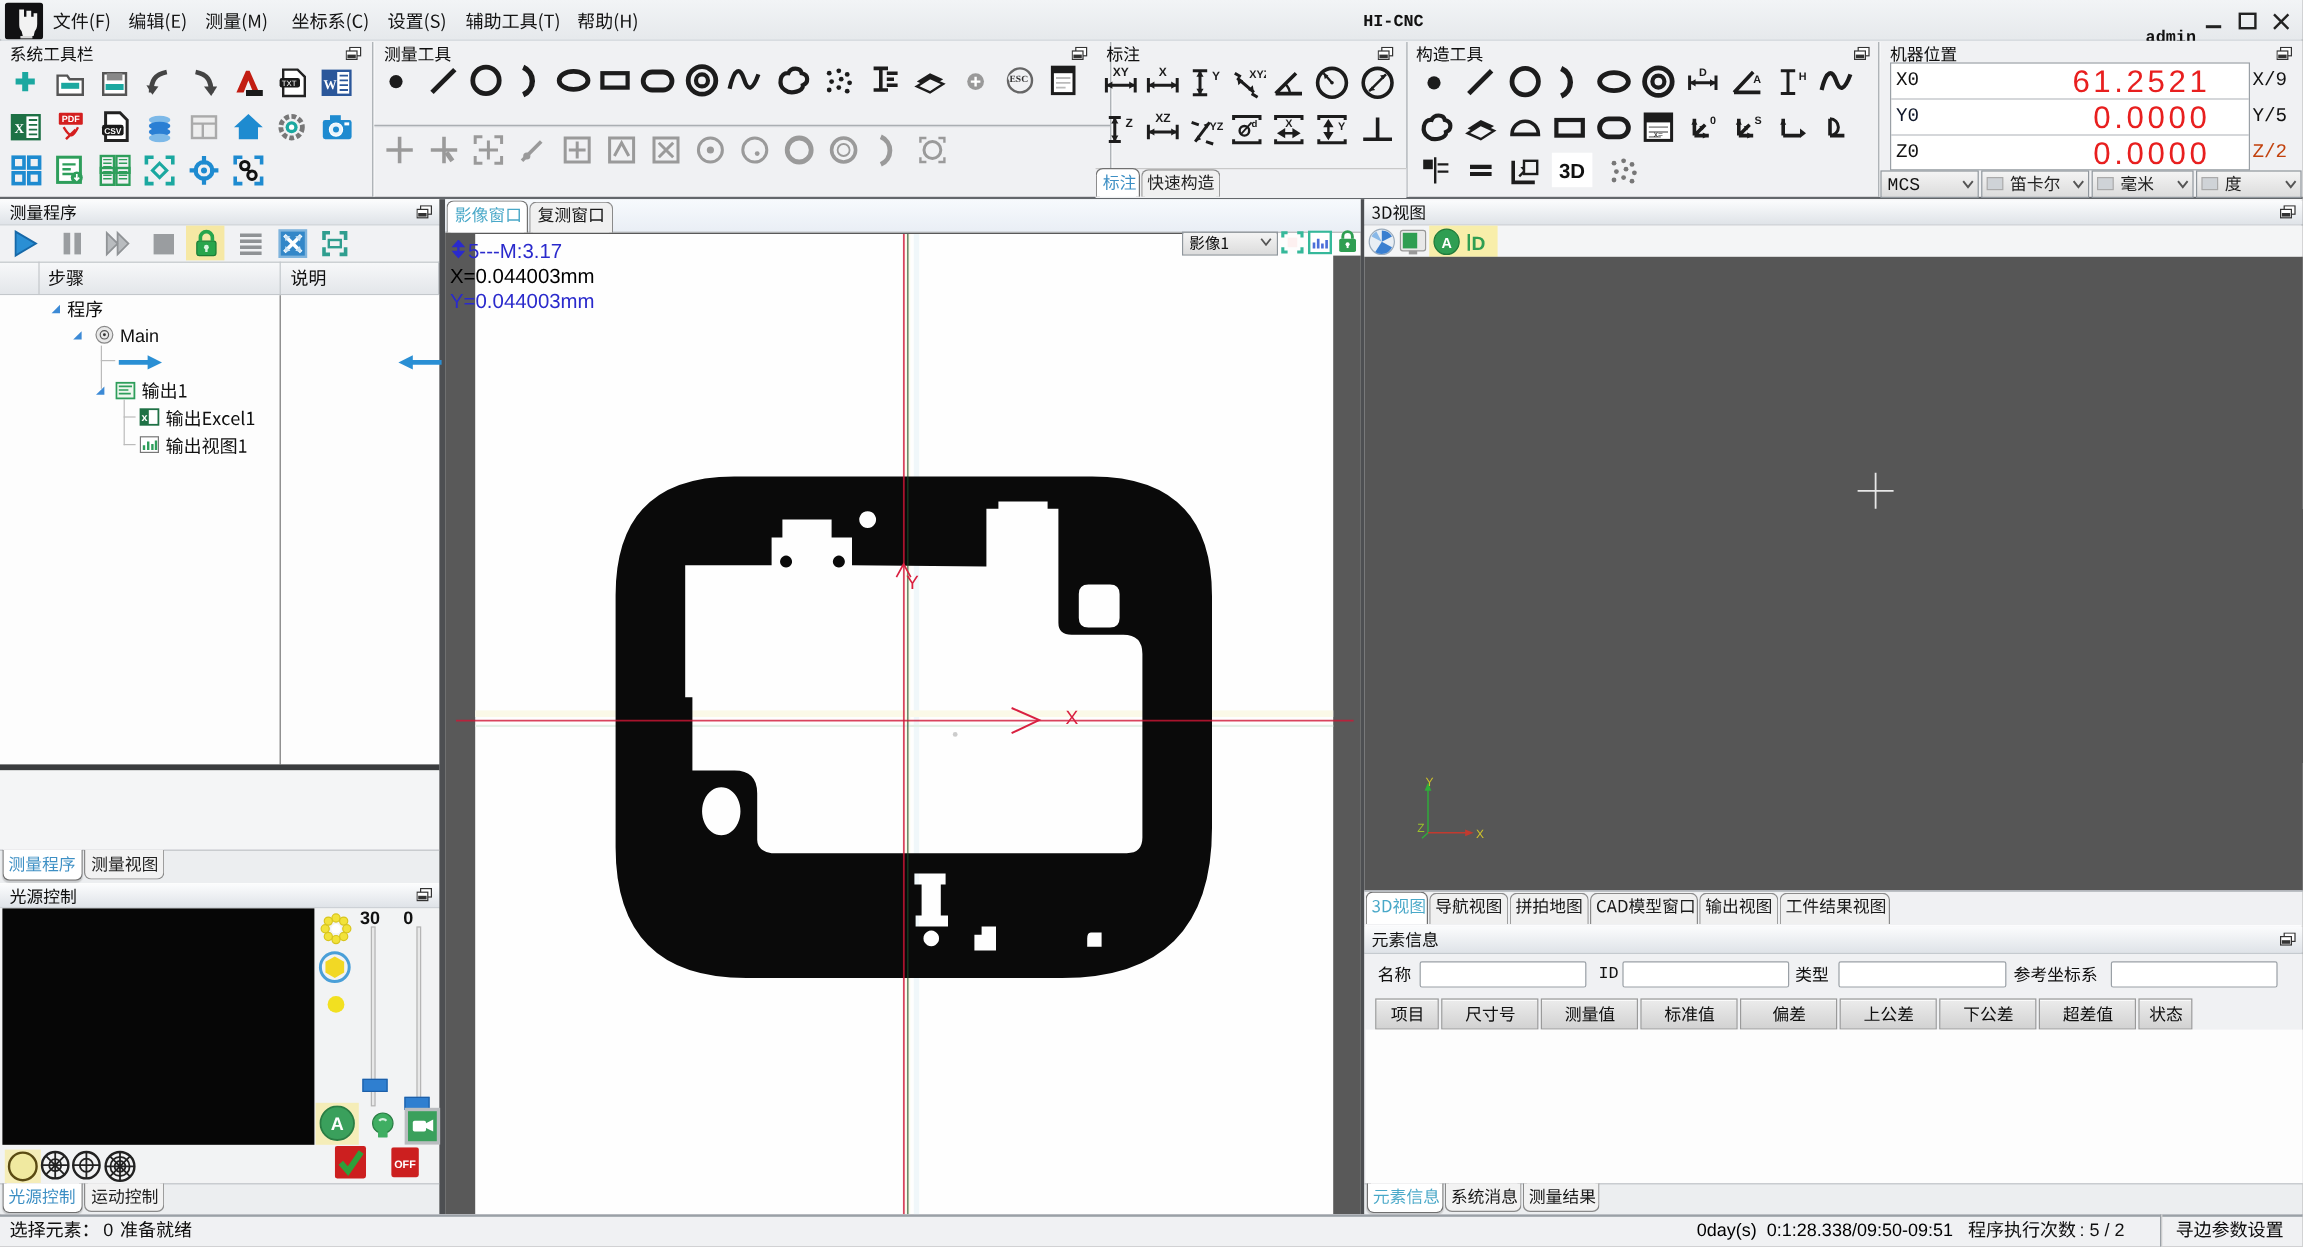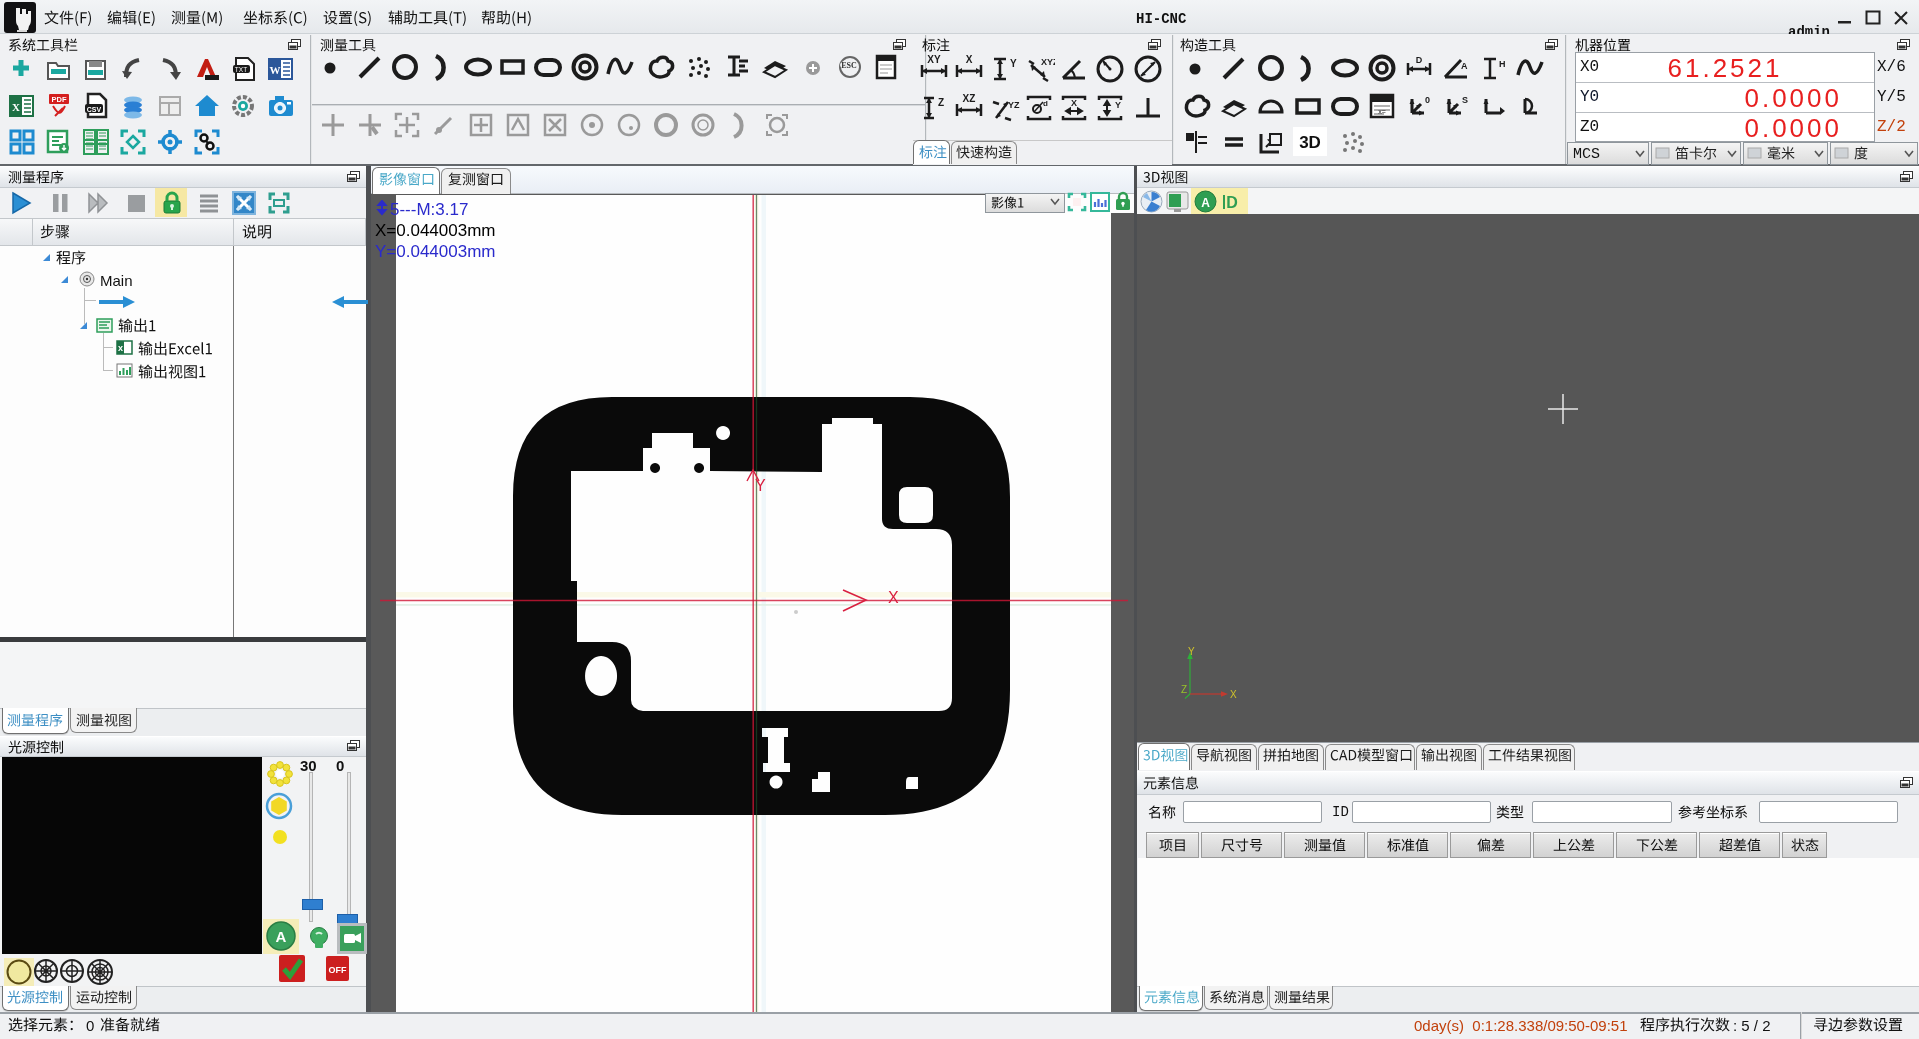--- a/index.html
+++ b/index.html
@@ -504,22 +504,22 @@
       <circle cx="17" cy="14" r="2"></circle>
       <circle cx="24" cy="17" r="2"></circle>
       <circle cx="7" cy="23" r="2"></circle>
       <circle cx="15" cy="21" r="2"></circle>
       <circle cx="22" cy="24" r="2"></circle>
     </g>
   </svg>
 <div style="position:absolute;left:1575px;top:52px;width:300px;height:90px;background:#fff;border:1px solid #9aa0a6"></div>
 <div style="position:absolute;left:1567px;top:52px;width:8px;height:90px;background:#f0f1f3"></div>
 <div style="position:absolute;left:1580px;top:59px;font:normal 16px 'Liberation Mono',monospace;color:#111;line-height:16px;white-space:pre;letter-spacing:0">X0</div>
-<div style="position:absolute;left:1608px;top:55px;width:234px;text-align:center;font:normal 26px 'Liberation Sans',sans-serif;color:#e81f1f;line-height:26px;white-space:pre;letter-spacing:3px">61.2521</div>
-<div style="position:absolute;left:1877px;top:59px;font:normal 16px 'Liberation Mono',monospace;color:#111;line-height:16px;white-space:pre;letter-spacing:0">X/6</div>
+<div style="position:absolute;left:1608px;top:55px;width:234px;text-align:right;font:normal 26px 'Liberation Sans',sans-serif;color:#e81f1f;line-height:26px;white-space:pre;letter-spacing:3px">61.2521</div>
+<div style="position:absolute;left:1877px;top:59px;font:normal 16px 'Liberation Mono',monospace;color:#111;line-height:16px;white-space:pre;letter-spacing:0">X/9</div>
 <div style="position:absolute;left:1576px;top:82px;width:298px;height:1px;background:#b9bdc2"></div>
 <div style="position:absolute;left:1580px;top:89px;font:normal 16px 'Liberation Mono',monospace;color:#0f172a;line-height:16px;white-space:pre;letter-spacing:0">Y0</div>
 <div style="position:absolute;left:1608px;top:85px;width:234px;text-align:right;font:normal 26px 'Liberation Sans',sans-serif;color:#e81f1f;line-height:26px;white-space:pre;letter-spacing:3px">0.0000</div>
 <div style="position:absolute;left:1877px;top:89px;font:normal 16px 'Liberation Mono',monospace;color:#111;line-height:16px;white-space:pre;letter-spacing:0">Y/5</div>
 <div style="position:absolute;left:1576px;top:112px;width:298px;height:1px;background:#b9bdc2"></div>
 <div style="position:absolute;left:1580px;top:119px;font:normal 16px 'Liberation Mono',monospace;color:#111;line-height:16px;white-space:pre;letter-spacing:0">Z0</div>
 <div style="position:absolute;left:1608px;top:115px;width:234px;text-align:right;font:normal 26px 'Liberation Sans',sans-serif;color:#e81f1f;line-height:26px;white-space:pre;letter-spacing:3px">0.0000</div>
 <div style="position:absolute;left:1877px;top:119px;font:normal 16px 'Liberation Mono',monospace;color:#c2410c;line-height:16px;white-space:pre;letter-spacing:0">Z/2</div>
 <div class="combo" style="left:1567px;top:142px;width:82px;height:23px"></div>
 <div style="position:absolute;left:1573px;top:147px;font:normal 15px 'Liberation Mono',monospace;color:#111;line-height:15px;white-space:pre;letter-spacing:0">MCS</div>
@@ -965,20 +965,20 @@
     <path transform="translate(0 12.3)" fill="#1a1a1a" d="M6.8 -1.3C7.5 -0.6 8.3 0.4 8.7 1.0L9.4 0.5C9.0 -0.1 8.2 -1.0 7.5 -1.7ZM4.4 -10.9V-2.2H5.2V-10.1H8.2V-2.2H9.1V-10.9ZM12.1 -11.6V-0.1C12.1 0.1 12.1 0.2 11.9 0.2C11.7 0.2 11.0 0.2 10.3 0.2C10.4 0.4 10.5 0.8 10.6 1.1C11.6 1.1 12.2 1.1 12.5 0.9C12.9 0.7 13.0 0.5 13.0 -0.1V-11.6ZM10.2 -10.5V-2.1H11.1V-10.5ZM6.2 -9.1V-4.2C6.2 -2.5 6.0 -0.7 3.6 0.4C3.8 0.6 4.0 0.9 4.1 1.1C6.7 -0.2 7.1 -2.3 7.1 -4.2V-9.1ZM1.1 -10.9C1.9 -10.4 2.9 -9.8 3.4 -9.3L4.0 -10.2C3.5 -10.6 2.5 -11.2 1.8 -11.6ZM0.5 -7.1C1.3 -6.7 2.3 -6.0 2.8 -5.6L3.5 -6.4C2.9 -6.8 1.9 -7.4 1.1 -7.8ZM0.8 0.4 1.8 0.9C2.4 -0.4 3.1 -2.1 3.6 -3.5L2.7 -4.1C2.2 -2.5 1.4 -0.7 0.8 0.4Z M17.5 -9.3H24.5V-8.5H17.5ZM17.5 -10.7H24.5V-9.9H17.5ZM16.5 -11.3V-7.9H25.5V-11.3ZM14.7 -7.3V-6.5H27.3V-7.3ZM17.2 -3.8H20.5V-3.0H17.2ZM21.5 -3.8H24.9V-3.0H21.5ZM17.2 -5.2H20.5V-4.4H17.2ZM21.5 -5.2H24.9V-4.4H21.5ZM14.7 -0.0V0.8H27.4V-0.0H21.5V-0.9H26.2V-1.6H21.5V-2.4H25.9V-5.9H16.2V-2.4H20.5V-1.6H15.8V-0.9H20.5V-0.0Z M28.5 -0.7 28.7 0.3C30.1 0.0 31.9 -0.4 33.7 -0.8L33.6 -1.7C31.7 -1.4 29.8 -1.0 28.5 -0.7ZM28.8 -6.0C29.0 -6.1 29.3 -6.1 31.1 -6.4C30.5 -5.5 29.9 -4.8 29.6 -4.5C29.2 -4.0 28.9 -3.7 28.5 -3.6C28.7 -3.3 28.8 -2.8 28.9 -2.6C29.2 -2.8 29.7 -2.9 33.6 -3.6C33.6 -3.8 33.6 -4.2 33.6 -4.5L30.4 -4.0C31.6 -5.2 32.7 -6.7 33.6 -8.2L32.7 -8.8C32.4 -8.3 32.1 -7.8 31.8 -7.3L29.9 -7.2C30.7 -8.3 31.6 -9.8 32.2 -11.2L31.1 -11.7C30.5 -10.0 29.5 -8.3 29.2 -7.9C28.9 -7.4 28.7 -7.1 28.4 -7.0C28.5 -6.7 28.7 -6.2 28.8 -6.0ZM36.9 -11.8V-9.9H33.7V-8.9H36.9V-6.7H34.1V-5.7H41.0V-6.7H38.0V-8.9H41.2V-9.9H38.0V-11.8ZM34.4 -4.3V1.1H35.4V0.5H39.6V1.1H40.6V-4.3ZM35.4 -0.4V-3.3H39.6V-0.4Z M44.2 -11.1V-5.5H48.5V-4.3H42.9V-3.4H47.6C46.3 -2.0 44.3 -0.8 42.5 -0.2C42.7 0.0 43.1 0.4 43.2 0.7C45.1 -0.0 47.1 -1.4 48.5 -2.9V1.1H49.6V-3.0C50.9 -1.5 53.0 -0.1 54.8 0.6C55.0 0.3 55.3 -0.1 55.5 -0.3C53.7 -0.9 51.7 -2.1 50.4 -3.4H55.1V-4.3H49.6V-5.5H53.9V-11.1ZM45.3 -7.9H48.5V-6.4H45.3ZM49.6 -7.9H52.7V-6.4H49.6ZM45.3 -10.2H48.5V-8.8H45.3ZM49.6 -10.2H52.7V-8.8H49.6Z"></path>
   </svg>
 <div style="position:absolute;left:0px;top:1012px;width:1919px;height:27px;background:#f0f1f3;border-top:2px solid #9aa0a6"></div>
 <svg width="77" height="19" style="position:absolute;left:8px;top:1017px;overflow:visible">
     <path transform="translate(0 13.2)" fill="#111" d="M0.9 -11.5C1.8 -10.7 2.8 -9.7 3.2 -9.0L4.2 -9.7C3.7 -10.4 2.7 -11.4 1.8 -12.1ZM6.7 -12.2C6.3 -10.8 5.7 -9.5 4.9 -8.6C5.2 -8.5 5.6 -8.2 5.8 -8.0C6.2 -8.4 6.5 -9.0 6.8 -9.5H9.0V-7.3H4.8V-6.3H7.5C7.3 -4.4 6.6 -3.0 4.4 -2.2C4.6 -1.9 5.0 -1.5 5.1 -1.2C7.6 -2.2 8.4 -4.0 8.6 -6.3H10.2V-2.9C10.2 -1.7 10.4 -1.4 11.6 -1.4C11.8 -1.4 12.8 -1.4 13.0 -1.4C14.0 -1.4 14.3 -1.9 14.4 -3.8C14.1 -3.9 13.6 -4.0 13.4 -4.2C13.3 -2.7 13.3 -2.4 12.9 -2.4C12.7 -2.4 11.9 -2.4 11.7 -2.4C11.3 -2.4 11.3 -2.5 11.3 -2.9V-6.3H14.3V-7.3H10.2V-9.5H13.6V-10.5H10.2V-12.5H9.0V-10.5H7.3C7.5 -11.0 7.6 -11.4 7.8 -11.9ZM3.8 -6.8H0.8V-5.8H2.7V-1.2C2.0 -0.9 1.3 -0.4 0.7 0.2L1.4 1.2C2.3 0.3 3.1 -0.5 3.6 -0.5C4.0 -0.5 4.4 -0.1 5.0 0.3C6.0 0.9 7.3 1.0 9.0 1.0C10.5 1.0 13.0 0.9 14.2 0.9C14.2 0.5 14.4 -0.0 14.5 -0.3C13.0 -0.1 10.7 -0.0 9.0 -0.0C7.4 -0.0 6.2 -0.1 5.2 -0.7C4.5 -1.1 4.2 -1.5 3.8 -1.5Z M17.7 -12.6V-9.6H15.7V-8.5H17.7V-5.3C16.9 -5.1 16.1 -4.9 15.5 -4.7L15.8 -3.6L17.7 -4.2V-0.2C17.7 0.0 17.6 0.1 17.4 0.1C17.2 0.1 16.6 0.1 16.0 0.1C16.1 0.4 16.3 0.9 16.3 1.1C17.3 1.1 17.9 1.1 18.2 0.9C18.6 0.8 18.8 0.4 18.8 -0.2V-4.6L20.5 -5.1L20.3 -6.2L18.8 -5.7V-8.5H20.5V-9.6H18.8V-12.6ZM27.1 -10.8C26.5 -10.0 25.8 -9.3 24.9 -8.7C24.1 -9.3 23.5 -10.0 23.0 -10.8ZM20.9 -11.8V-10.8H21.9C22.5 -9.8 23.2 -8.9 24.1 -8.2C22.9 -7.5 21.6 -6.9 20.3 -6.6C20.5 -6.4 20.8 -6.0 20.9 -5.7C22.3 -6.1 23.7 -6.7 24.9 -7.5C26.1 -6.7 27.4 -6.1 28.9 -5.7C29.1 -6.0 29.4 -6.4 29.6 -6.6C28.2 -6.9 26.9 -7.4 25.8 -8.1C27.0 -9.0 28.0 -10.2 28.6 -11.5L28.0 -11.8L27.8 -11.8ZM24.3 -6.2V-4.9H21.3V-3.8H24.3V-2.3H20.5V-1.3H24.3V1.2H25.4V-1.3H29.4V-2.3H25.4V-3.8H28.3V-4.9H25.4V-6.2Z M32.2 -11.4V-10.3H42.9V-11.4ZM30.9 -7.2V-6.1H34.7C34.5 -3.3 33.9 -0.9 30.7 0.3C31.0 0.5 31.3 0.9 31.4 1.2C34.9 -0.2 35.6 -2.9 35.9 -6.1H38.7V-0.8C38.7 0.6 39.1 0.9 40.5 0.9C40.7 0.9 42.3 0.9 42.6 0.9C43.9 0.9 44.2 0.2 44.4 -2.4C44.1 -2.4 43.6 -2.6 43.3 -2.9C43.3 -0.5 43.2 -0.1 42.5 -0.1C42.2 -0.1 40.9 -0.1 40.6 -0.1C40.0 -0.1 39.9 -0.2 39.9 -0.8V-6.1H44.1V-7.2Z M54.5 -1.3C55.8 -0.7 57.4 0.3 58.2 1.0L59.1 0.3C58.2 -0.4 56.6 -1.3 55.4 -1.9ZM49.4 -1.9C48.5 -1.1 47.0 -0.3 45.7 0.2C45.9 0.4 46.4 0.8 46.6 1.0C47.9 0.4 49.4 -0.5 50.4 -1.5ZM47.9 -4.4C48.2 -4.5 48.6 -4.6 51.6 -4.7C50.2 -4.2 49.0 -3.7 48.5 -3.6C47.6 -3.2 47.0 -3.1 46.5 -3.0C46.6 -2.7 46.7 -2.2 46.7 -2.0C47.1 -2.1 47.7 -2.2 52.2 -2.5V-0.1C52.2 0.1 52.1 0.1 51.9 0.1C51.6 0.1 50.8 0.1 49.9 0.1C50.1 0.4 50.3 0.8 50.3 1.2C51.4 1.2 52.2 1.1 52.6 1.0C53.1 0.8 53.3 0.5 53.3 -0.1V-2.5L57.0 -2.7C57.4 -2.4 57.8 -2.1 58.0 -1.8L58.9 -2.4C58.3 -3.1 57.0 -4.1 55.9 -4.7L55.1 -4.2C55.4 -4.0 55.8 -3.7 56.1 -3.5L49.9 -3.2C52.0 -3.9 54.1 -4.7 56.1 -5.8L55.3 -6.5C54.8 -6.2 54.1 -5.9 53.5 -5.6L50.1 -5.4C50.9 -5.8 51.7 -6.2 52.4 -6.7L52.1 -6.9H59.2V-7.8H53.0V-8.8H57.7V-9.7H53.0V-10.6H58.5V-11.5H53.0V-12.6H51.9V-11.5H46.6V-10.6H51.9V-9.7H47.4V-8.8H51.9V-7.8H45.8V-6.9H51.1C50.1 -6.3 49.0 -5.8 48.6 -5.7C48.2 -5.5 47.9 -5.4 47.6 -5.4C47.7 -5.1 47.9 -4.6 47.9 -4.4Z M63.8 -7.3C64.3 -7.3 64.9 -7.7 64.9 -8.4C64.9 -9.1 64.3 -9.5 63.8 -9.5C63.1 -9.5 62.6 -9.1 62.6 -8.4C62.6 -7.7 63.1 -7.3 63.8 -7.3ZM63.8 0.1C64.3 0.1 64.9 -0.4 64.9 -1.1C64.9 -1.8 64.3 -2.2 63.8 -2.2C63.1 -2.2 62.6 -1.8 62.6 -1.1C62.6 -0.4 63.1 0.1 63.8 0.1Z"></path>
   </svg>
 <div style="position:absolute;left:86px;top:1018px;font:normal 15px 'Liberation Sans',sans-serif;color:#111;line-height:15px;white-space:pre;letter-spacing:0">0</div>
 <svg width="62" height="19" style="position:absolute;left:100px;top:1017px;overflow:visible">
     <path transform="translate(0 13.2)" fill="#111" d="M0.7 -11.5C1.5 -10.4 2.4 -9.0 2.7 -8.1L3.8 -8.6C3.4 -9.5 2.5 -10.9 1.7 -11.9ZM0.7 -0.0 1.9 0.5C2.6 -0.9 3.4 -2.9 4.0 -4.5L3.0 -5.1C2.3 -3.3 1.4 -1.3 0.7 -0.0ZM6.5 -5.9H9.7V-3.9H6.5ZM6.5 -6.9V-8.9H9.7V-6.9ZM9.1 -12.1C9.5 -11.4 10.0 -10.5 10.2 -9.9H6.8C7.1 -10.7 7.5 -11.4 7.7 -12.2L6.7 -12.5C5.9 -10.2 4.6 -7.9 3.2 -6.5C3.4 -6.3 3.8 -5.9 4.0 -5.7C4.5 -6.2 5.0 -6.9 5.5 -7.6V1.2H6.5V0.1H14.3V-0.9H10.8V-2.9H13.7V-3.9H10.8V-5.9H13.7V-6.9H10.8V-8.9H14.0V-9.9H10.3L11.2 -10.4C11.0 -11.0 10.5 -11.8 10.0 -12.5ZM6.5 -2.9H9.7V-0.9H6.5Z M25.3 -10.3C24.6 -9.6 23.6 -8.9 22.5 -8.3C21.4 -8.8 20.6 -9.4 19.9 -10.2L20.1 -10.3ZM20.5 -12.6C19.8 -11.3 18.3 -9.8 16.1 -8.8C16.4 -8.6 16.7 -8.3 16.9 -8.0C17.8 -8.4 18.5 -8.9 19.1 -9.4C19.8 -8.8 20.5 -8.3 21.3 -7.8C19.5 -7.0 17.4 -6.5 15.4 -6.2C15.6 -6.0 15.9 -5.5 16.0 -5.2C18.1 -5.5 20.4 -6.2 22.5 -7.2C24.4 -6.3 26.6 -5.7 28.9 -5.4C29.0 -5.7 29.3 -6.1 29.6 -6.4C27.5 -6.6 25.4 -7.1 23.7 -7.8C25.1 -8.6 26.3 -9.7 27.1 -10.9L26.4 -11.4L26.2 -11.3H21.0C21.3 -11.7 21.5 -12.0 21.8 -12.4ZM18.7 -1.9H21.9V-0.3H18.7ZM18.7 -2.9V-4.4H21.9V-2.9ZM26.2 -1.9V-0.3H23.1V-1.9ZM26.2 -2.9H23.1V-4.4H26.2ZM17.6 -5.4V1.2H18.7V0.7H26.2V1.2H27.4V-5.4Z M32.6 -7.6H36.0V-5.8H32.6ZM40.8 -6.5V-0.8C40.8 0.2 40.9 0.4 41.2 0.6C41.4 0.8 41.8 0.8 42.1 0.8C42.3 0.8 42.8 0.8 43.0 0.8C43.3 0.8 43.7 0.8 43.9 0.7C44.1 0.6 44.3 0.4 44.4 0.1C44.5 -0.2 44.5 -1.0 44.6 -1.7C44.3 -1.8 43.9 -1.9 43.7 -2.1C43.7 -1.4 43.6 -0.8 43.6 -0.5C43.6 -0.3 43.5 -0.1 43.4 -0.1C43.3 -0.0 43.1 -0.0 42.9 -0.0C42.8 -0.0 42.4 -0.0 42.3 -0.0C42.1 -0.0 42.0 -0.0 41.9 -0.1C41.9 -0.1 41.8 -0.3 41.8 -0.7V-6.5ZM32.1 -4.1C31.8 -2.9 31.4 -1.6 30.8 -0.8C31.0 -0.7 31.4 -0.4 31.6 -0.2C32.2 -1.1 32.7 -2.5 33.1 -3.9ZM35.5 -3.9C36.0 -3.1 36.4 -2.0 36.6 -1.2L37.4 -1.6C37.3 -2.4 36.8 -3.4 36.3 -4.3ZM41.5 -11.5C42.1 -10.8 42.8 -9.8 43.0 -9.2L43.8 -9.7C43.6 -10.3 42.9 -11.2 42.3 -11.9ZM31.6 -8.5V-4.9H33.9V-0.0C33.9 0.1 33.8 0.2 33.7 0.2C33.5 0.2 33.0 0.2 32.5 0.2C32.6 0.4 32.8 0.8 32.8 1.1C33.6 1.1 34.1 1.1 34.5 0.9C34.8 0.8 34.9 0.5 34.9 0.0V-4.9H37.0V-8.5ZM33.3 -12.4C33.6 -11.9 33.8 -11.3 34.0 -10.8H30.8V-9.8H37.7V-10.8H35.2C35.0 -11.3 34.7 -12.0 34.4 -12.6ZM39.9 -12.6C39.9 -11.4 39.9 -10.0 39.8 -8.7H37.8V-7.7H39.7C39.5 -4.5 38.7 -1.3 36.6 0.5C36.8 0.7 37.2 1.0 37.4 1.2C39.7 -0.9 40.5 -4.3 40.8 -7.7H44.3V-8.7H40.9C40.9 -10.0 41.0 -11.4 41.0 -12.6Z M45.7 -0.8 45.9 0.3C47.3 -0.1 49.1 -0.5 50.8 -1.0L50.7 -1.9C48.8 -1.5 46.9 -1.1 45.7 -0.8ZM58.0 -11.8C57.7 -11.2 57.4 -10.6 57.0 -10.0V-10.8H55.0V-12.6H53.9V-10.8H51.4V-9.8H53.9V-7.9H50.7V-6.9H54.3C53.1 -5.8 51.8 -5.0 50.3 -4.3C50.5 -4.1 50.9 -3.6 51.0 -3.4C51.5 -3.6 52.0 -3.9 52.5 -4.2V1.1H53.5V0.5H57.4V1.1H58.5V-5.4H54.2C54.7 -5.9 55.3 -6.4 55.8 -6.9H59.4V-7.9H56.7C57.6 -9.0 58.4 -10.2 59.0 -11.5ZM55.0 -9.8H56.9C56.4 -9.1 55.9 -8.5 55.4 -7.9H55.0ZM53.5 -2.0H57.4V-0.4H53.5ZM53.5 -2.9V-4.4H57.4V-2.9ZM45.9 -6.3C46.1 -6.5 46.5 -6.5 48.4 -6.8C47.7 -5.8 47.1 -5.0 46.8 -4.7C46.4 -4.1 46.0 -3.8 45.7 -3.7C45.8 -3.4 46.0 -2.9 46.0 -2.7C46.3 -2.9 46.8 -3.0 50.3 -3.8C50.2 -4.0 50.2 -4.4 50.3 -4.7L47.6 -4.2C48.8 -5.5 49.9 -7.2 50.9 -8.8L50.0 -9.4C49.7 -8.8 49.4 -8.3 49.0 -7.7L47.0 -7.5C47.9 -8.8 48.7 -10.5 49.4 -12.1L48.4 -12.6C47.8 -10.8 46.7 -8.8 46.4 -8.3C46.1 -7.8 45.8 -7.4 45.6 -7.4C45.7 -7.1 45.9 -6.6 45.9 -6.3Z"></path>
   </svg>
-<div style="position:absolute;left:1414px;top:1018px;font:normal 15px 'Liberation Sans',sans-serif;color:#c2410c;line-height:15px;white-space:pre;letter-spacing:0">0day(s)  0:1:28.338/09:50-09:51</div>
+<div style="position:absolute;left:1414px;top:1018px;font:normal 15px 'Liberation Sans',sans-serif;color:#000000;line-height:15px;white-space:pre;letter-spacing:0">0day(s)  0:1:28.338/09:50-09:51</div>
 <svg width="92" height="19" style="position:absolute;left:1640px;top:1017px;overflow:visible">
     <path transform="translate(0 13.2)" fill="#111" d="M8.0 -11.0H12.5V-8.2H8.0ZM6.9 -12.0V-7.3H13.6V-12.0ZM6.7 -3.1V-2.2H9.7V-0.2H5.7V0.8H14.4V-0.2H10.8V-2.2H13.8V-3.1H10.8V-5.0H14.1V-5.9H6.4V-5.0H9.7V-3.1ZM5.4 -12.4C4.3 -11.9 2.3 -11.4 0.6 -11.2C0.8 -10.9 0.9 -10.5 1.0 -10.3C1.7 -10.4 2.4 -10.5 3.2 -10.7V-8.4H0.7V-7.3H3.0C2.4 -5.6 1.4 -3.6 0.4 -2.6C0.6 -2.3 0.9 -1.9 1.0 -1.5C1.8 -2.5 2.6 -4.0 3.2 -5.5V1.2H4.3V-5.3C4.8 -4.7 5.4 -3.9 5.7 -3.4L6.3 -4.3C6.0 -4.7 4.7 -6.0 4.3 -6.4V-7.3H6.2V-8.4H4.3V-10.9C5.0 -11.1 5.7 -11.3 6.2 -11.5Z M20.6 -6.6C21.6 -6.1 22.8 -5.5 23.7 -5.0H18.4V-4.1H23.1V-0.1C23.1 0.1 23.1 0.2 22.8 0.2C22.5 0.2 21.5 0.2 20.4 0.2C20.5 0.5 20.7 0.9 20.7 1.2C22.1 1.2 23.0 1.2 23.5 1.1C24.1 0.9 24.3 0.6 24.3 -0.1V-4.1H27.5C27.0 -3.4 26.4 -2.7 25.9 -2.2L26.8 -1.7C27.6 -2.5 28.5 -3.7 29.2 -4.8L28.4 -5.1L28.2 -5.0H25.5L25.6 -5.2C25.3 -5.3 24.9 -5.5 24.4 -5.8C25.7 -6.4 27.0 -7.4 27.9 -8.3L27.1 -8.9L26.9 -8.8H19.3V-7.9H25.9C25.2 -7.3 24.3 -6.7 23.5 -6.2C22.7 -6.6 21.9 -6.9 21.2 -7.2ZM22.1 -12.4C22.3 -11.9 22.6 -11.4 22.8 -10.9H16.8V-6.8C16.8 -4.6 16.7 -1.5 15.5 0.6C15.7 0.7 16.2 1.1 16.4 1.2C17.7 -1.0 17.9 -4.4 17.9 -6.8V-9.9H29.3V-10.9H24.0C23.8 -11.4 23.5 -12.1 23.1 -12.7Z M32.6 -12.6V-9.4H30.7V-8.4H32.6V-5.2L30.5 -4.6L30.8 -3.5L32.6 -4.1V-0.2C32.6 0.0 32.5 0.1 32.4 0.1C32.2 0.1 31.6 0.1 30.9 0.1C31.1 0.4 31.2 0.9 31.3 1.2C32.2 1.2 32.8 1.1 33.2 1.0C33.6 0.8 33.7 0.5 33.7 -0.2V-4.4L35.5 -5.0L35.3 -6.1L33.7 -5.6V-8.4H35.2V-9.4H33.7V-12.6ZM37.9 -12.6C37.9 -11.5 37.9 -10.4 37.9 -9.4H35.6V-8.4H37.9C37.9 -7.3 37.8 -6.4 37.6 -5.5L36.2 -6.3L35.6 -5.5C36.2 -5.2 36.8 -4.8 37.5 -4.5C37.0 -2.3 36.0 -0.8 34.1 0.3C34.4 0.5 34.8 1.0 34.9 1.2C36.8 -0.0 37.8 -1.7 38.4 -3.9C39.2 -3.3 39.9 -2.8 40.4 -2.4L41.1 -3.3C40.5 -3.8 39.6 -4.4 38.6 -4.9C38.8 -6.0 38.9 -7.1 39.0 -8.4H41.2C41.2 -2.4 41.1 1.2 43.0 1.2C43.9 1.2 44.3 0.6 44.4 -1.4C44.2 -1.5 43.7 -1.7 43.5 -1.9C43.5 -0.4 43.3 0.1 43.1 0.1C42.2 0.1 42.3 -3.2 42.4 -9.4H39.0C39.0 -10.4 39.0 -11.5 39.0 -12.6Z M51.5 -11.7V-10.6H58.9V-11.7ZM49.0 -12.6C48.2 -11.5 46.8 -10.2 45.5 -9.3C45.7 -9.1 46.0 -8.7 46.2 -8.4C47.5 -9.4 49.1 -10.9 50.1 -12.2ZM50.9 -7.6V-6.5H55.9V-0.3C55.9 -0.0 55.8 0.1 55.5 0.1C55.3 0.1 54.2 0.1 53.2 0.0C53.3 0.4 53.5 0.8 53.5 1.2C55.0 1.2 55.9 1.2 56.4 1.0C56.9 0.8 57.1 0.4 57.1 -0.2V-6.5H59.3V-7.6ZM49.6 -9.4C48.6 -7.7 46.9 -5.9 45.4 -4.8C45.6 -4.6 46.0 -4.1 46.2 -3.9C46.7 -4.3 47.3 -4.9 47.9 -5.5V1.2H49.0V-6.7C49.6 -7.4 50.2 -8.2 50.7 -9.0Z M60.9 -10.8C61.9 -10.2 63.1 -9.3 63.8 -8.7L64.5 -9.6C63.8 -10.2 62.5 -11.0 61.5 -11.6ZM60.6 -1.1 61.7 -0.3C62.6 -1.7 63.7 -3.4 64.6 -4.9L63.8 -5.7C62.8 -4.0 61.5 -2.2 60.6 -1.1ZM66.8 -12.6C66.3 -10.2 65.5 -7.9 64.3 -6.4C64.6 -6.3 65.2 -5.9 65.4 -5.8C66.0 -6.6 66.6 -7.7 67.0 -8.9H72.6C72.3 -7.9 71.8 -6.8 71.4 -6.0C71.7 -5.9 72.2 -5.7 72.4 -5.6C72.9 -6.6 73.6 -8.2 74.0 -9.7L73.2 -10.1L72.9 -10.0H67.4C67.6 -10.8 67.8 -11.6 68.0 -12.4ZM68.5 -8.2V-7.3C68.5 -5.1 68.2 -1.9 63.6 0.4C63.9 0.6 64.3 1.0 64.5 1.3C67.4 -0.2 68.7 -2.1 69.3 -4.0C70.1 -1.6 71.5 0.2 73.7 1.1C73.8 0.8 74.2 0.3 74.4 0.1C71.8 -0.8 70.4 -3.1 69.7 -6.2C69.7 -6.6 69.7 -6.9 69.7 -7.3V-8.2Z M81.6 -12.3C81.4 -11.7 80.9 -10.8 80.5 -10.3L81.3 -10.0C81.6 -10.5 82.2 -11.2 82.6 -11.9ZM76.3 -11.9C76.7 -11.3 77.1 -10.4 77.2 -9.9L78.1 -10.3C78.0 -10.8 77.6 -11.6 77.1 -12.2ZM81.2 -3.9C80.8 -3.1 80.3 -2.5 79.8 -1.9C79.2 -2.2 78.6 -2.5 78.0 -2.7C78.3 -3.1 78.5 -3.5 78.7 -3.9ZM76.7 -2.3C77.4 -2.0 78.2 -1.6 79.0 -1.2C78.0 -0.6 76.8 -0.1 75.6 0.2C75.8 0.4 76.0 0.8 76.2 1.1C77.5 0.7 78.8 0.1 79.9 -0.8C80.4 -0.4 80.8 -0.2 81.2 0.1L81.9 -0.6C81.6 -0.9 81.1 -1.2 80.6 -1.4C81.4 -2.3 82.0 -3.3 82.4 -4.6L81.8 -4.9L81.6 -4.8H79.2L79.5 -5.6L78.5 -5.8C78.4 -5.5 78.2 -5.2 78.1 -4.8H76.0V-3.9H77.6C77.3 -3.3 77.0 -2.7 76.7 -2.3ZM78.9 -12.6V-9.8H75.8V-8.9H78.5C77.8 -7.9 76.6 -7.0 75.6 -6.5C75.8 -6.3 76.1 -5.9 76.2 -5.7C77.1 -6.2 78.1 -7.0 78.9 -7.9V-6.1H79.9V-8.1C80.6 -7.6 81.5 -6.9 81.9 -6.5L82.5 -7.3C82.2 -7.6 80.9 -8.4 80.1 -8.9H83.0V-9.8H79.9V-12.6ZM84.4 -12.5C84.1 -9.8 83.4 -7.3 82.2 -5.7C82.5 -5.6 82.9 -5.2 83.1 -5.1C83.5 -5.6 83.8 -6.3 84.1 -7.0C84.4 -5.5 84.9 -4.2 85.4 -3.0C84.6 -1.6 83.4 -0.5 81.8 0.3C82.0 0.6 82.3 1.0 82.4 1.2C83.9 0.4 85.1 -0.6 86.0 -1.9C86.7 -0.7 87.6 0.4 88.8 1.1C89.0 0.8 89.3 0.4 89.6 0.2C88.3 -0.5 87.3 -1.6 86.6 -3.0C87.4 -4.5 87.9 -6.4 88.2 -8.6H89.2V-9.7H84.9C85.2 -10.5 85.3 -11.4 85.5 -12.3ZM87.1 -8.6C86.9 -6.9 86.5 -5.4 86.0 -4.1C85.4 -5.5 85.0 -7.0 84.7 -8.6Z"></path>
   </svg>
 <div style="position:absolute;left:1733px;top:1018px;font:normal 15px 'Liberation Sans',sans-serif;color:#111;line-height:15px;white-space:pre;letter-spacing:0">: 5 / 2</div>
 <div style="position:absolute;left:1800px;top:1012px;width:2px;height:27px;background:#d8d8d8;border-left:1px solid #9aa0a6"></div>
 <svg width="92" height="19" style="position:absolute;left:1813px;top:1017px;overflow:visible">
     <path transform="translate(0 13.2)" fill="#111" d="M3.8 -3.1C4.7 -2.4 5.6 -1.3 6.0 -0.6L6.9 -1.3C6.5 -2.0 5.6 -3.0 4.7 -3.7ZM9.8 -6.3V-4.8H1.0V-3.8H9.8V-0.4C9.8 -0.2 9.7 -0.1 9.5 -0.1C9.2 -0.1 8.2 -0.1 7.2 -0.1C7.3 0.2 7.5 0.7 7.6 1.0C9.0 1.0 9.8 1.0 10.3 0.8C10.8 0.6 11.0 0.3 11.0 -0.4V-3.8H14.3V-4.8H11.0V-6.3ZM3.0 -9.7V-8.8H11.1V-7.3H2.5V-6.4H12.3V-12.0H2.5V-11.1H11.1V-9.7Z M16.2 -11.8C17.1 -11.0 18.1 -9.9 18.5 -9.2L19.5 -9.9C19.0 -10.6 17.9 -11.6 17.1 -12.4ZM23.3 -12.4C23.3 -11.5 23.3 -10.7 23.2 -9.9H20.1V-8.8H23.1C22.9 -6.0 22.1 -3.6 19.7 -2.1C20.0 -1.9 20.3 -1.5 20.5 -1.3C23.2 -3.0 24.0 -5.6 24.3 -8.8H27.6C27.4 -4.6 27.2 -3.0 26.9 -2.6C26.7 -2.4 26.5 -2.4 26.3 -2.4C25.9 -2.4 25.1 -2.4 24.2 -2.5C24.4 -2.1 24.6 -1.6 24.6 -1.3C25.4 -1.3 26.3 -1.2 26.7 -1.3C27.2 -1.3 27.6 -1.5 27.9 -1.8C28.4 -2.5 28.6 -4.3 28.8 -9.4C28.8 -9.5 28.8 -9.9 28.8 -9.9H24.4C24.4 -10.7 24.5 -11.5 24.5 -12.4ZM18.7 -7.5H15.6V-6.4H17.6V-1.7C16.9 -1.5 16.2 -0.8 15.4 0.1L16.2 1.2C16.9 0.2 17.6 -0.8 18.1 -0.8C18.4 -0.8 19.0 -0.2 19.6 0.2C20.7 0.9 21.9 1.0 23.9 1.0C25.4 1.0 28.2 0.9 29.2 0.9C29.3 0.5 29.5 -0.1 29.6 -0.4C28.1 -0.2 25.8 -0.1 23.9 -0.1C22.2 -0.1 20.9 -0.2 19.9 -0.8C19.4 -1.2 19.0 -1.5 18.7 -1.6Z M38.2 -6.0C37.2 -5.3 35.3 -4.6 33.8 -4.3C34.1 -4.0 34.4 -3.7 34.5 -3.5C36.1 -3.9 38.0 -4.6 39.1 -5.5ZM39.5 -4.3C38.2 -3.3 35.7 -2.5 33.6 -2.1C33.8 -1.9 34.1 -1.5 34.2 -1.2C36.5 -1.7 39.0 -2.6 40.5 -3.8ZM41.4 -2.7C39.7 -1.0 36.3 -0.1 32.6 0.3C32.9 0.5 33.1 0.9 33.2 1.2C37.0 0.8 40.5 -0.3 42.4 -2.2ZM32.7 -8.9C33.0 -9.0 33.5 -9.0 36.1 -9.2C35.9 -8.7 35.6 -8.2 35.3 -7.8H30.8V-6.8H34.6C33.6 -5.5 32.2 -4.5 30.6 -3.8C30.8 -3.6 31.3 -3.1 31.4 -2.9C33.2 -3.8 34.8 -5.1 36.0 -6.8H39.1C40.2 -5.2 42.0 -3.8 43.7 -3.0C43.9 -3.3 44.2 -3.7 44.5 -3.9C43.0 -4.5 41.4 -5.5 40.4 -6.8H44.2V-7.8H36.6C36.9 -8.2 37.1 -8.7 37.3 -9.2L41.5 -9.4C41.9 -9.1 42.3 -8.7 42.5 -8.5L43.4 -9.1C42.6 -10.0 40.9 -11.3 39.6 -12.2L38.7 -11.6C39.3 -11.2 39.9 -10.8 40.5 -10.3L34.7 -10.1C35.6 -10.7 36.6 -11.4 37.5 -12.1L36.5 -12.7C35.4 -11.6 33.9 -10.7 33.4 -10.4C33.0 -10.1 32.7 -10.0 32.4 -9.9C32.5 -9.6 32.6 -9.1 32.7 -8.9Z M51.6 -12.3C51.4 -11.7 50.9 -10.8 50.5 -10.3L51.3 -10.0C51.6 -10.5 52.2 -11.2 52.6 -11.9ZM46.3 -11.9C46.7 -11.3 47.1 -10.4 47.2 -9.9L48.1 -10.3C48.0 -10.8 47.6 -11.6 47.1 -12.2ZM51.1 -3.9C50.8 -3.1 50.3 -2.5 49.8 -1.9C49.2 -2.2 48.6 -2.5 48.0 -2.7C48.3 -3.1 48.5 -3.5 48.7 -3.9ZM46.6 -2.3C47.4 -2.0 48.2 -1.6 49.0 -1.2C48.0 -0.6 46.8 -0.1 45.6 0.2C45.8 0.4 46.0 0.8 46.2 1.1C47.5 0.7 48.8 0.1 49.9 -0.8C50.4 -0.4 50.8 -0.2 51.2 0.1L51.9 -0.6C51.6 -0.9 51.1 -1.2 50.6 -1.4C51.4 -2.3 52.0 -3.3 52.4 -4.6L51.8 -4.9L51.6 -4.8H49.2L49.5 -5.6L48.5 -5.8C48.4 -5.5 48.2 -5.2 48.1 -4.8H46.0V-3.9H47.6C47.3 -3.3 47.0 -2.7 46.6 -2.3ZM48.9 -12.6V-9.8H45.8V-8.9H48.5C47.8 -7.9 46.6 -7.0 45.6 -6.5C45.8 -6.3 46.1 -5.9 46.2 -5.7C47.1 -6.2 48.1 -7.0 48.9 -7.9V-6.1H49.9V-8.1C50.6 -7.6 51.5 -6.9 51.9 -6.5L52.5 -7.3C52.2 -7.6 50.9 -8.4 50.1 -8.9H53.0V-9.8H49.9V-12.6ZM54.4 -12.5C54.1 -9.8 53.4 -7.3 52.2 -5.7C52.5 -5.6 52.9 -5.2 53.1 -5.1C53.5 -5.6 53.8 -6.3 54.1 -7.0C54.4 -5.5 54.9 -4.2 55.4 -3.0C54.6 -1.6 53.4 -0.5 51.8 0.3C52.0 0.6 52.3 1.0 52.4 1.2C53.9 0.4 55.1 -0.6 56.0 -1.9C56.7 -0.7 57.6 0.4 58.8 1.1C59.0 0.8 59.3 0.4 59.6 0.2C58.3 -0.5 57.3 -1.6 56.6 -3.0C57.4 -4.5 57.9 -6.4 58.2 -8.6H59.2V-9.7H54.9C55.2 -10.5 55.3 -11.4 55.5 -12.3ZM57.1 -8.6C56.9 -6.9 56.5 -5.4 56.0 -4.1C55.4 -5.5 55.0 -7.0 54.7 -8.6Z M61.8 -11.6C62.6 -10.9 63.6 -9.9 64.1 -9.3L64.9 -10.1C64.4 -10.7 63.4 -11.7 62.6 -12.3ZM60.6 -7.9V-6.8H62.8V-1.4C62.8 -0.7 62.3 -0.2 62.0 -0.1C62.2 0.2 62.5 0.6 62.6 0.9C62.9 0.6 63.3 0.3 65.9 -1.7C65.8 -1.9 65.6 -2.3 65.5 -2.6L63.9 -1.4V-7.9ZM67.4 -12.1V-10.4C67.4 -9.3 67.0 -8.0 65.1 -7.1C65.3 -7.0 65.7 -6.5 65.8 -6.3C68.0 -7.3 68.4 -9.0 68.4 -10.4V-11.0H71.1V-8.6C71.1 -7.5 71.3 -7.0 72.3 -7.0C72.5 -7.0 73.2 -7.0 73.5 -7.0C73.8 -7.0 74.1 -7.0 74.3 -7.1C74.2 -7.4 74.2 -7.8 74.2 -8.1C74.0 -8.0 73.7 -8.0 73.5 -8.0C73.3 -8.0 72.6 -8.0 72.4 -8.0C72.2 -8.0 72.2 -8.1 72.2 -8.6V-12.1ZM72.1 -4.9C71.5 -3.7 70.7 -2.7 69.7 -1.9C68.7 -2.8 67.9 -3.8 67.4 -4.9ZM65.8 -6.0V-4.9H66.5L66.3 -4.8C66.9 -3.5 67.8 -2.3 68.8 -1.3C67.7 -0.6 66.4 -0.1 65.1 0.2C65.3 0.5 65.6 0.9 65.7 1.2C67.1 0.8 68.5 0.2 69.7 -0.6C70.8 0.3 72.2 0.9 73.8 1.2C73.9 0.9 74.2 0.5 74.4 0.2C73.0 -0.1 71.7 -0.6 70.6 -1.3C71.9 -2.4 72.9 -3.8 73.5 -5.7L72.8 -6.0L72.6 -6.0Z M84.8 -11.2H87.3V-9.9H84.8ZM81.3 -11.2H83.7V-9.9H81.3ZM77.8 -11.2H80.2V-9.9H77.8ZM77.8 -6.4V-0.1H75.9V0.8H89.2V-0.1H87.1V-6.4H82.4L82.6 -7.3H88.8V-8.2H82.8L83.0 -9.0H88.4V-12.0H76.8V-9.0H81.8L81.7 -8.2H76.0V-7.3H81.5L81.4 -6.4ZM78.9 -0.1V-1.0H86.0V-0.1ZM78.9 -4.1H86.0V-3.3H78.9ZM78.9 -4.8V-5.6H86.0V-4.8ZM78.9 -2.6H86.0V-1.7H78.9Z"></path>
   </svg>
 </body></html>

